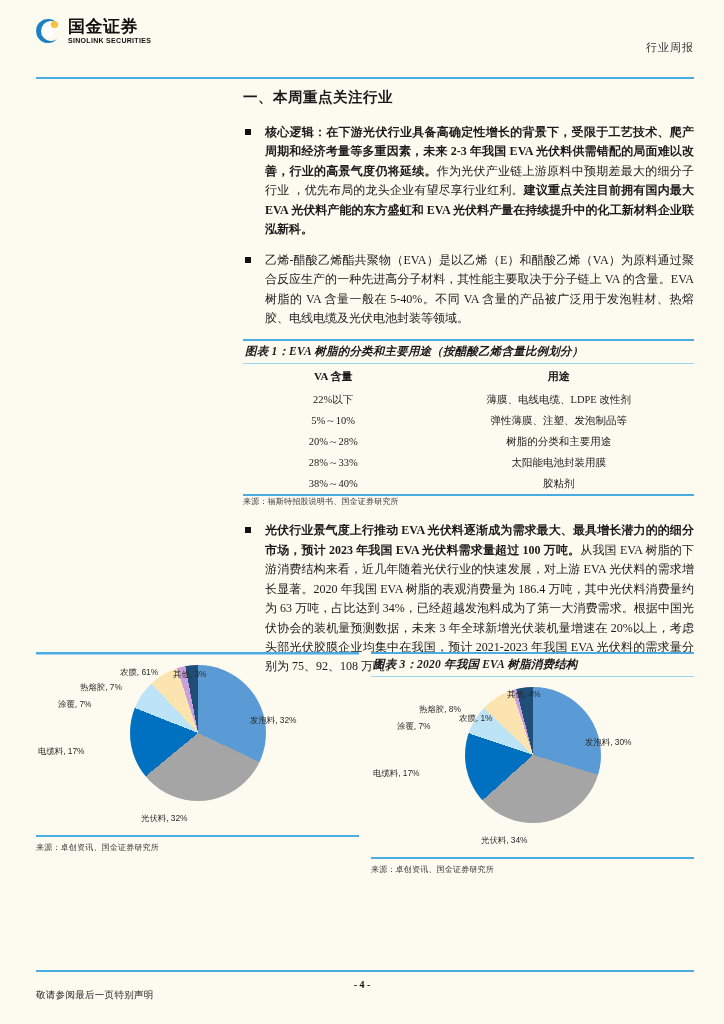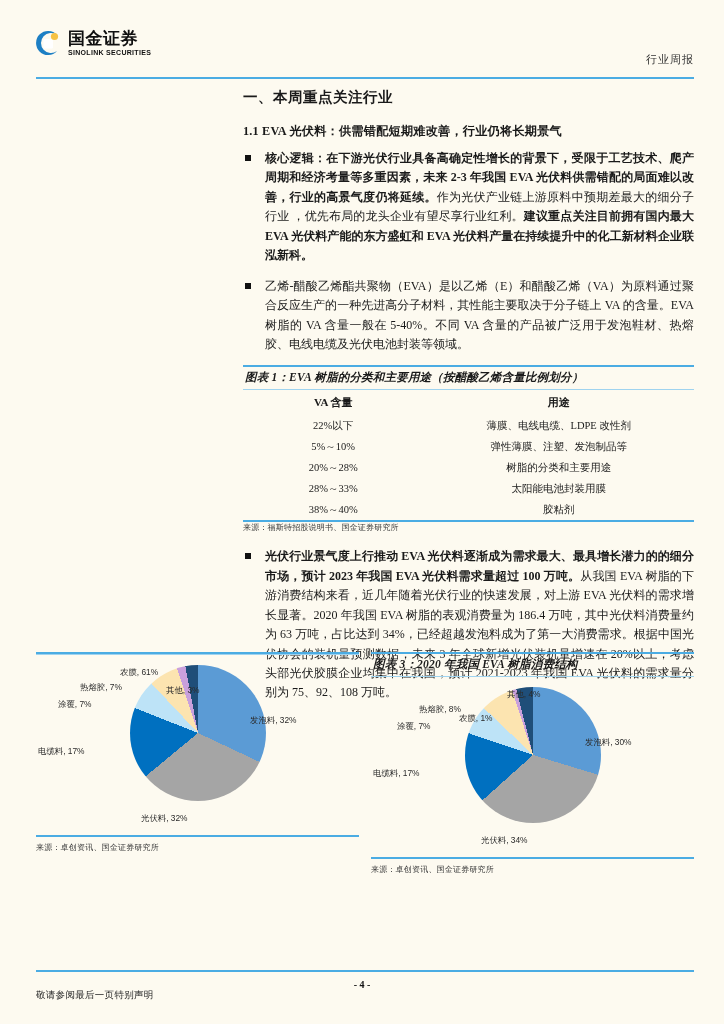--- a/index.html
+++ b/index.html
@@ -6,21 +6,21 @@
   html, body {
     width: 724px; height: 1024px;
     background: #FDFAF0;
     font-family: "Liberation Serif", "DejaVu Serif", serif;
     color: #1a1a1a;
     overflow: hidden;
   }
   .page { position: relative; width: 724px; height: 1024px; }
 
   
-  .header { position: absolute; top: 30px; left: 36px; right: 30px; height: 46px; }
+  .header { position: absolute; top: 18px; left: 36px; right: 30px; height: 46px; }
   .logo { display: flex; align-items: center; gap: 6px; }
   .logo-mark { width: 26px; height: 26px; position: relative; flex: 0 0 auto; }
   .logo-text { line-height: 1; }
   .logo-cn {
     font-family: "Liberation Sans", sans-serif;
     font-weight: bold; font-size: 17px; letter-spacing: .5px; color: #101010;
   }
   .logo-en {
     font-family: "Liberation Sans", sans-serif;
     font-weight: bold; font-size: 7px; letter-spacing: .3px; color: #101010;
@@ -127,21 +127,20 @@
         <div class="logo-en">SINOLINK SECURITIES</div>
       </span>
     </div>
     <div class="header-right">行业周报</div>
   </div>
   <div class="header-rule"></div>
 
   <div class="content">
 
     <h1 class="sec">一、本周重点关注行业</h1>
-    <h2 class="sub">1.1 EVA 光伏料：供需错配短期难改善，行业仍将长期景气</h2>
 
     <div class="bullet">
       <span class="sq"></span>
       <span class="b">核心逻辑：在下游光伏行业具备高确定性增长的背景下，受限于工艺技术、爬产周期和经济考量等多重因素，未来 2-3 年我国 EVA 光伏料供需错配的局面难以改善，行业的高景气度仍将延续。</span><span>作为光伏产业链上游原料中预期差最大的细分子行业 ，优先布局的龙头企业有望尽享行业红利。</span><span class="b">建议重点关注目前拥有国内最大 EVA 光伏料产能的东方盛虹和 EVA 光伏料产量在持续提升中的化工新材料企业联泓新科。</span>
     </div>
 
     <div class="bullet">
       <span class="sq"></span>
       <span>乙烯-醋酸乙烯酯共聚物（EVA）是以乙烯（E）和醋酸乙烯（VA）为原料通过聚合反应生产的一种先进高分子材料，其性能主要取决于分子链上 VA 的含量。EVA 树脂的 VA 含量一般在 5-40%。不同 VA 含量的产品被广泛用于发泡鞋材、热熔胶、电线电缆及光伏电池封装等领域。</span>
     </div>
@@ -199,21 +198,21 @@
       <div class="chart-area">
         <div class="pie-wrap">
           <div class="pie" id="pie0" style="background: conic-gradient(rgb(91, 155, 213) 0deg, rgb(91, 155, 213) 115.2deg, rgb(165, 165, 165) 115.2deg, rgb(165, 165, 165) 230.4deg, rgb(0, 112, 192) 230.4deg, rgb(0, 112, 192) 291.6deg, rgb(189, 227, 247) 291.6deg, rgb(189, 227, 247) 316.8deg, rgb(252, 228, 176) 316.8deg, rgb(252, 228, 176) 342deg, rgb(201, 160, 220) 342deg, rgb(201, 160, 220) 349.2deg, rgb(31, 78, 121) 349.2deg, rgb(31, 78, 121) 360deg);"></div>
         </div>
         <div class="lbl" style="left:214px;top:60px;">发泡料, 32%</div>
         <div class="lbl" style="left:105px;top:158px;">光伏料, 32%</div>
         <div class="lbl" style="left:2px;top:91px;">电缆料, 17%</div>
         <div class="lbl" style="left:22px;top:44px;">涂覆, 7%</div>
         <div class="lbl" style="left:44px;top:27px;">热熔胶, 7%</div>
         <div class="lbl" style="left:84px;top:12px;">农膜, 61%</div>
-        <div class="lbl" style="left:130px;top:14px;margin-top:16px;">其他, 3%</div>
+        <div class="lbl" style="left:137px;top:14px;">其他, 3%</div>
       </div>
       <div class="rule-thick"></div>
       <div class="chart-src">来源：卓创资讯、国金证券研究所</div>
     </div>
 
     <div class="chart-box">
       <div class="rule-thick"></div>
       <div class="ex-title">图表 3：2020 年我国 EVA 树脂消费结构</div>
       <div class="rule-thin"></div>
       <div class="chart-area">

